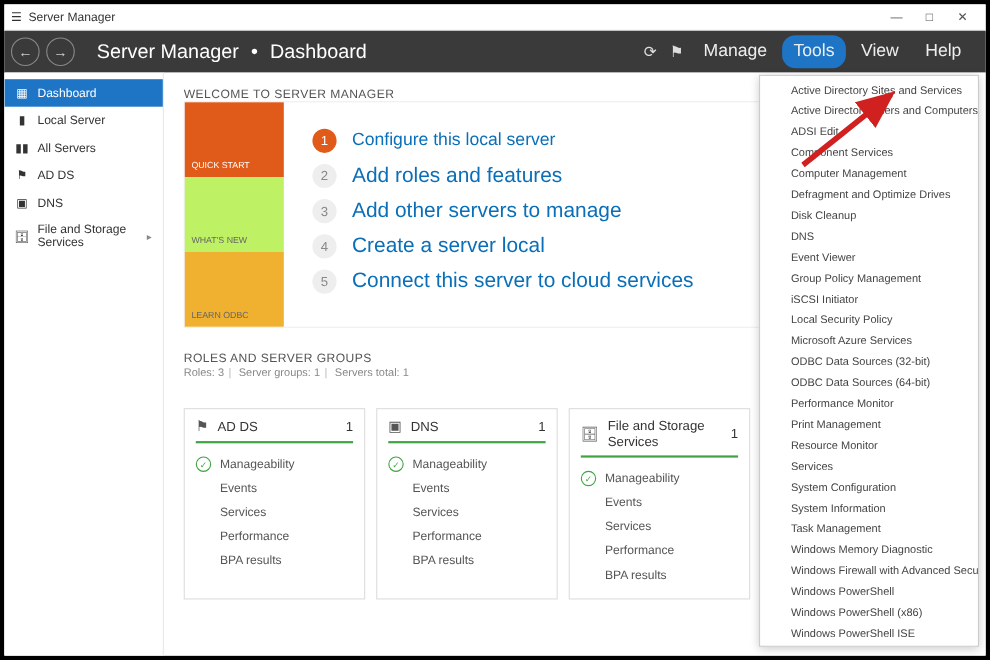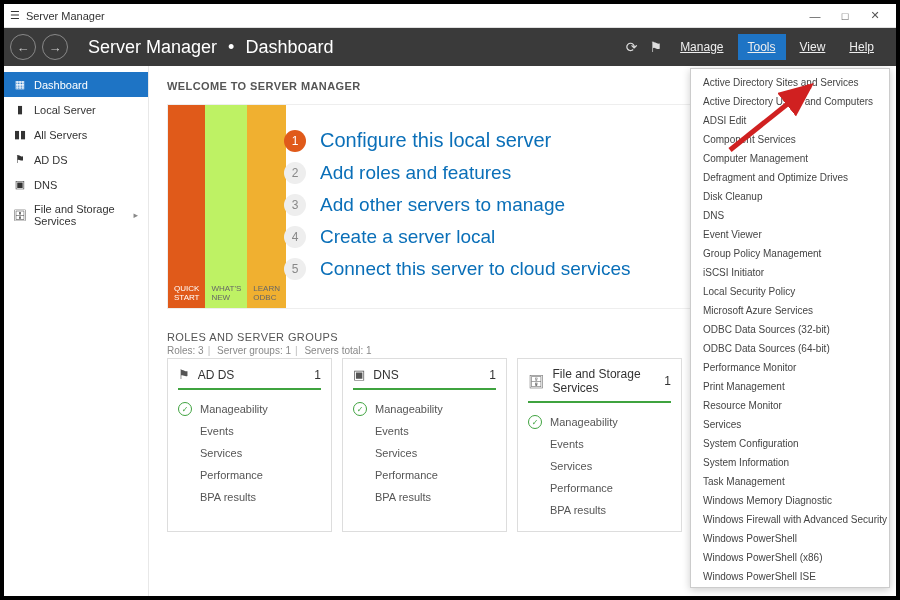--- a/index.html
+++ b/index.html
@@ -6,57 +6,57 @@
 body { background: #000; width: 900px; height: 600px; overflow: hidden; position: relative; }
 .window { position: absolute; top: 4px; left: 4px; right: 4px; bottom: 4px; background: #fff; display: flex; flex-direction: column; }
 .titlebar { height: 24px; background: #fff; display: flex; align-items: center; padding: 0 6px; border-bottom: 1px solid #e0e0e0; font-size: 11px; color: #333; }
 .titlebar .win-title { flex: 1; }
 .titlebar .win-btn { width: 30px; text-align: center; color: #555; font-size: 11px; }
 .header { height: 38px; background: #3a3a3a; display: flex; align-items: center; color: #fff; }
 .nav-btn { width: 26px; height: 26px; border: 1px solid #888; border-radius: 50%; display: flex; align-items: center; justify-content: center; margin-left: 6px; color: #ccc; font-size: 13px; cursor: pointer; }
 .crumb { font-size: 18px; font-weight: 300; margin-left: 20px; }
 .header-right { margin-left: auto; display: flex; align-items: center; gap: 4px; padding-right: 12px; }
 .hdr-icon { color: #ddd; font-size: 14px; padding: 4px 4px; cursor: pointer; }
-.hdr-menu { color: #eee; font-size: 12px; padding: 6px 10px; cursor: pointer; text-decoration: underline; }
-.hdr-menu.active { background: #1e74c5; }
+.hdr-menu { color: #eee; font-size: 16px; padding: 6px 10px; cursor: pointer; }
+.hdr-menu.active { background: #1e74c5; border-radius: 12px; }
 .body { flex: 1; display: flex; overflow: hidden; background: #fff; }
 .sidebar { width: 145px; background: #fff; border-right: 1px solid #e8e8e8; padding-top: 6px; font-size: 11px; }
 .sb-item { display: flex; align-items: center; gap: 8px; padding: 6px 10px; color: #333; cursor: pointer; }
 .sb-item.sel { background: #1e74c5; color: #fff; }
 .sb-ico { width: 12px; display: inline-flex; justify-content: center; font-size: 11px; }
 .sb-item .chev { margin-left: auto; font-size: 9px; color: #888; }
 .main { flex: 1; padding: 14px 18px; overflow: auto; position: relative; }
-.welcome-h { font-size: 11px; font-weight: 700; color: #555; letter-spacing: 0.4px; margin-bottom: 12px; }
+.welcome-h { font-size: 11px; font-weight: 400; color: #555; letter-spacing: 0.4px; }
 .welcome-box { display: flex; border: 1px solid #eee; margin-bottom: 22px; }
-.wb-left { width: 90px; display: flex; flex-direction: row; }
+.wb-left { width: 90px; display: flex; flex-direction: column; }
 .wb-tile { flex: 1; display: flex; align-items: flex-end; padding: 6px; font-size: 8px; color: #fff; min-height: 68px; }
 .wb-tile.qs { background: #e05a1a; }
 .wb-tile.wn { background: #bef264; color: #666; }
 .wb-tile.lm { background: #f0b030; color: #666; }
 .wb-right { flex: 1; padding: 14px 26px 18px; }
 .step { display: flex; align-items: center; gap: 14px; margin: 10px 0; }
 .step-num { width: 22px; height: 22px; border-radius: 50%; display: flex; align-items: center; justify-content: center; font-size: 12px; }
 .step-num.primary { background: #e05a1a; color: #fff; }
 .step-num.sec { background: #eee; color: #888; }
 .step-txt { font-size: 19px; color: #0a6fb8; cursor: pointer; }
-.step-txt.primary { font-size: 20px; font-weight: 300; }
+.step-txt.primary { font-size: 16px; font-weight: 300; }
 .roles-h { font-size: 11px; font-weight: 400; color: #555; letter-spacing: 0.4px; }
-.roles-sub { font-size: 10px; color: #888; margin-top: 2px; margin-bottom: 2px; }
+.roles-sub { font-size: 10px; color: #888; margin-top: 2px; margin-bottom: 26px; }
 .sep { color: #bbb; margin: 0 4px; }
 .cards { display: flex; gap: 10px; }
 .card { border: 1px solid #ddd; width: 165px; padding: 8px 10px 10px; font-size: 11px; }
 .card-head { display: flex; align-items: center; gap: 8px; padding-bottom: 6px; border-bottom: 2px solid #3fa33f; margin-bottom: 8px; }
 .card-ico { font-size: 13px; color: #555; }
 .card-title { flex: 1; color: #333; font-size: 12px; }
 .card-cnt { color: #333; font-size: 12px; }
 .card-row { display: flex; align-items: center; gap: 8px; padding: 4px 0; color: #555; cursor: pointer; }
 .row-ico { width: 14px; height: 14px; border: 1.5px solid #3fa33f; border-radius: 50%; display: flex; align-items: center; justify-content: center; font-size: 8px; color: #3fa33f; }
 .row-ico.blank { border: none; }
 .red-stripe { position: absolute; left: 693px; top: 422px; width: 10px; height: 30px; background: #c82020; }
-.tools-menu { position: absolute; top: 68px; right: 10px; width: 200px; background: #fff; border: 1px solid #ccc; box-shadow: 0 2px 8px rgba(0,0,0,0.2); padding: 4px 0; font-size: 10px; max-height: 520px; overflow: hidden; }
+.tools-menu { position: absolute; top: 68px; right: 10px; width: 200px; background: #fff; border: 1px solid #ccc; box-shadow: 0 2px 8px rgba(0,0,0,0.2); padding: 4px 16px; font-size: 10px; max-height: 520px; overflow: hidden; }
 .tm-item { padding: 4px 12px; color: #444; cursor: pointer; white-space: nowrap; }
 .arrow { position: absolute; top: 80px; left: 720px; pointer-events: none; }
 </style>
 </head>
 <body>
 
 <div class="window">
 
   <div class="titlebar">
     <span style="margin-right:6px">☰</span>

